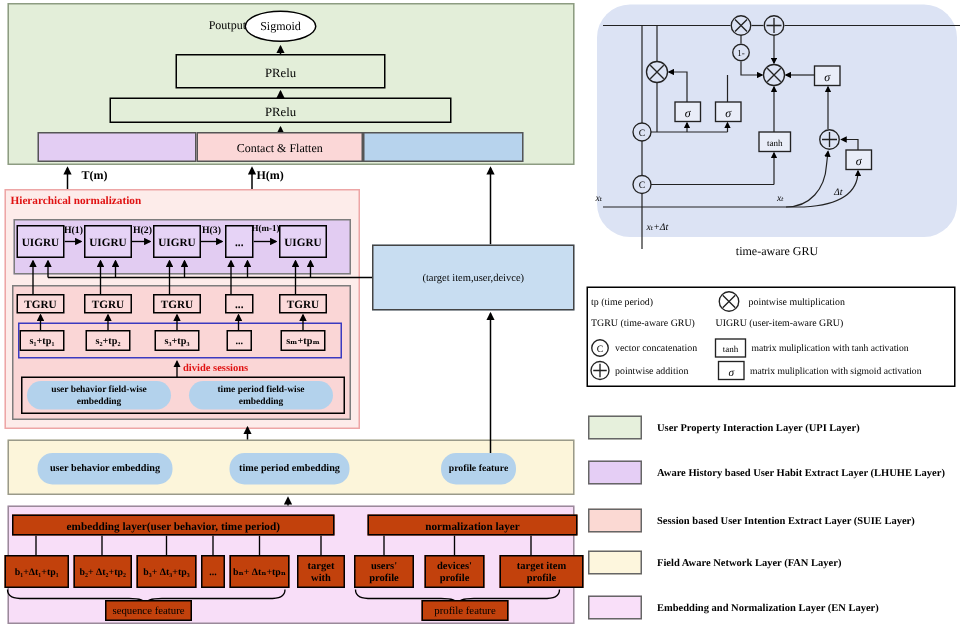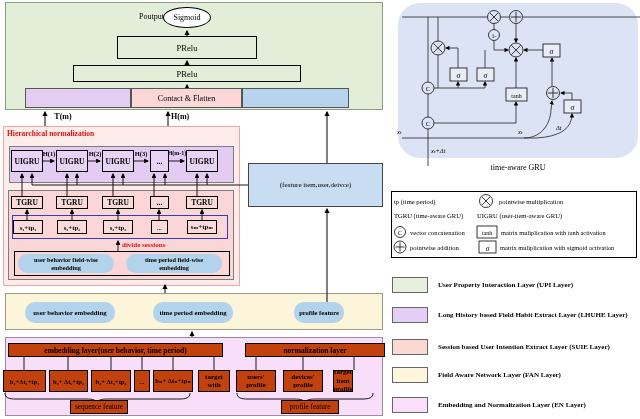--- a/index.html
+++ b/index.html
@@ -256,39 +256,39 @@
   <div class="box sbox-r" style="left:103px;top:220px;width:30px;height:14px;font-size:6.8px;">s₃+tp₃</div>
   <div class="box sbox-r" style="left:151px;top:220px;width:17px;height:14px;font-size:6.8px;">...</div>
   <div class="box sbox-r" style="left:187px;top:220px;width:30px;height:14px;font-size:6.8px;">sₘ+tpₘ</div>
 
   <div class="lbl red" style="left:122px;top:241px;width:70px;font-size:7px;">divide sessions</div>
 
   <div class="ellipse" style="left:18px;top:254px;width:96px;height:19px;font-size:6.3px;line-height:1.25;padding:0 6px;">user behavior field-wise embedding</div>
   <div class="ellipse" style="left:126px;top:254px;width:96px;height:19px;font-size:6.3px;line-height:1.25;padding:0 8px;">time period field-wise embedding</div>
 
   <div class="box" style="left:248px;top:163px;width:135px;height:44px;background:#c8ddf1;border-color:#444;font-size:7px;font-weight:normal;flex-direction:column;line-height:1.5;">
-    <span>(feature item,user,deivce)</span>
+    <span>(target item,user,deivce)</span>
   </div>
 
   <div class="ellipse" style="left:25px;top:302px;width:90px;height:21px;font-size:6.8px;">user behavior embedding</div>
   <div class="ellipse" style="left:153px;top:302px;width:80px;height:21px;font-size:6.8px;">time period embedding</div>
   <div class="ellipse" style="left:294px;top:302px;width:50px;height:21px;font-size:6.5px;">profile feature</div>
 
   <div class="box sbox-m" style="left:8px;top:343px;width:215px;height:14px;font-size:7.5px;">embedding layer(user behavior, time period)</div>
   <div class="box sbox-m" style="left:245px;top:343px;width:140px;height:14px;font-size:7.5px;">normalization layer</div>
 
   <div class="box sbox-m" style="left:3px;top:370px;width:43px;height:22px;font-size:6.6px;">b₁+Δt₁+tp₁</div>
   <div class="box sbox-m" style="left:49px;top:370px;width:39px;height:22px;font-size:6.6px;">b₂+ Δt₂+tp₂</div>
   <div class="box sbox-m" style="left:91px;top:370px;width:40px;height:22px;font-size:6.6px;">b₃+ Δt₃+tp₃</div>
   <div class="box sbox-m" style="left:134px;top:370px;width:16px;height:22px;font-size:6.6px;">...</div>
   <div class="box sbox-m" style="left:153px;top:370px;width:40px;height:22px;font-size:6.6px;">bₙ+ Δtₙ+tpₙ</div>
   <div class="box sbox-m" style="left:198px;top:370px;width:32px;height:22px;font-size:7px;line-height:1.2;padding:0 2px;">target with</div>
   <div class="box sbox-m" style="left:236px;top:370px;width:40px;height:22px;font-size:7px;line-height:1.2;padding:0 3px;">users' profile</div>
   <div class="box sbox-m" style="left:283px;top:370px;width:40px;height:22px;font-size:7px;line-height:1.2;padding:0 11px;">devices' profile</div>
-  <div class="box sbox-m" style="left:333px;top:370px;width:20px;height:22px;font-size:7px;line-height:1.2;padding:0 2px;text-align:center;">target item profile</div>
+  <div class="box sbox-m" style="left:333px;top:370px;width:56px;height:22px;font-size:7px;line-height:1.2;padding:0 2px;text-align:center;">target item profile</div>
 
   <div class="box sbox-m" style="left:70px;top:400px;width:58px;height:14px;font-size:7.2px;font-weight:normal;">sequence feature</div>
   <div class="box sbox-m" style="left:281px;top:400px;width:58px;height:14px;font-size:7.2px;font-weight:normal;">profile feature</div>
 
   <div class="lbl" style="left:463px;top:163px;width:110px;font-size:8px;font-weight:normal;text-align:center;">time-aware GRU</div>
 
   <div class="leg-txt" style="left:394px;top:197px;">tp (time period)</div>
   <div class="leg-txt" style="left:499px;top:197px;">pointwise multiplication</div>
   <div class="leg-txt" style="left:394px;top:211px;">TGRU (time-aware GRU)</div>
   <div class="leg-txt" style="left:477px;top:211px;">UIGRU (user-item-aware GRU)</div>
@@ -296,18 +296,18 @@
   <div class="leg-txt" style="left:501px;top:228px;font-size:6.4px;">matrix muliplication with tanh activation</div>
   <div class="leg-txt" style="left:410px;top:243px;">pointwise addition</div>
   <div class="leg-txt" style="left:500px;top:243px;font-size:6.4px;">matrix muliplication with sigmoid activation</div>
 
   <div class="swatch" style="left: 392px; top: 277px; background: rgb(230, 240, 220);"></div>
   <div class="swatch" style="left: 392px; top: 307px; background: rgb(229, 206, 245);"></div>
   <div class="swatch" style="left: 392px; top: 339px; background: rgb(251, 217, 211);"></div>
   <div class="swatch" style="left: 392px; top: 367px; background: rgb(253, 246, 221);"></div>
   <div class="swatch" style="left: 392px; top: 397px; background: rgb(249, 223, 249);"></div>
   <div class="layer-lbl" style="left:438px;top:279px;">User Property Interaction Layer (UPI Layer)</div>
-  <div class="layer-lbl" style="left:438px;top:309px;">Long History based Field Habit Extract Layer (LHUHE Layer)</div>
+  <div class="layer-lbl" style="left:438px;top:309px;">Aware History based User Habit Extract Layer (LHUHE Layer)</div>
   <div class="layer-lbl" style="left:438px;top:341px;">Session based User Intention Extract Layer (SUIE Layer)</div>
   <div class="layer-lbl" style="left:438px;top:399px;">Embedding and Normalization Layer (EN Layer)</div>
   <div class="layer-lbl" style="left:438px;top:369px;">Field Aware Network Layer (FAN Layer)</div>
 
 </div>
 
 </body></html>

